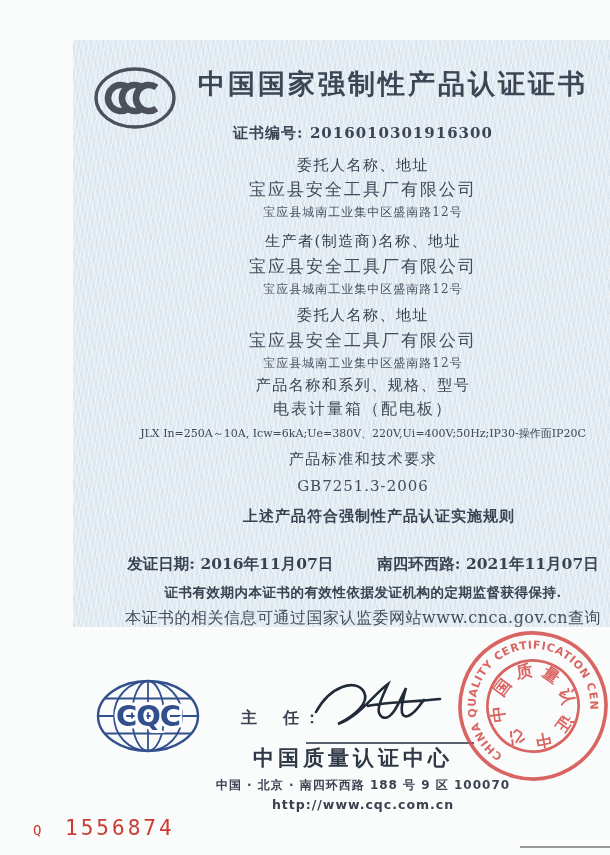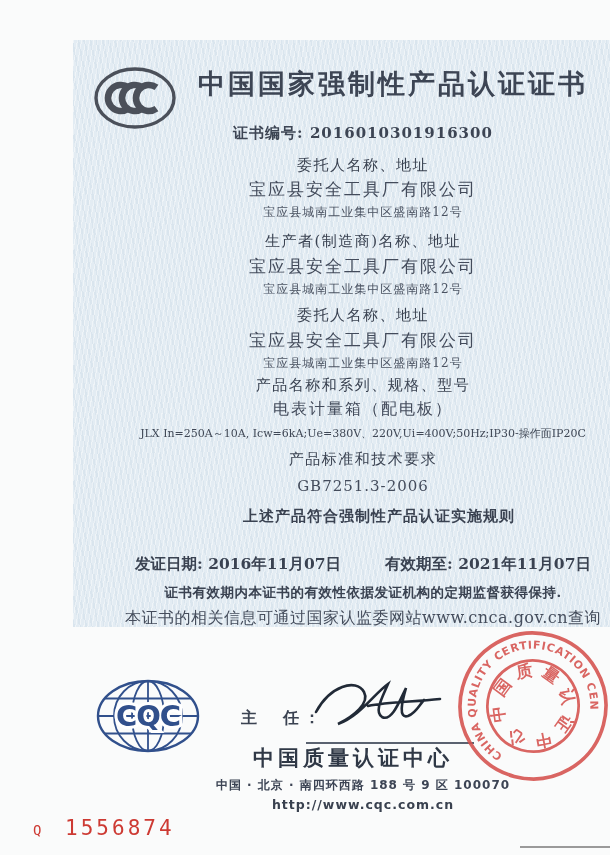--- a/index.html
+++ b/index.html
@@ -99,21 +99,21 @@
     <div class="abs decl">
       <div>上述产品符合强制性产品认证实施规则</div>
     </div>
 
     <div class="abs dates">
       <span>
         <span>发证日期:</span>
         <span>2016年11月07日</span>
       </span>
       <span>
-        <span>有效期至:</span>
+        <span>南四环西路:</span>
         <span>2021年11月07日</span>
       </span>
     </div>
 
     <div class="abs note1">证书有效期内本证书的有效性依据发证机构的定期监督获得保持.</div>
     <div class="abs note2">本证书的相关信息可通过国家认监委网站www.cnca.gov.cn查询</div>
 
     <svg class="cqc-logo" width="110" height="88" viewBox="0 0 110 88">
       <g fill="none" stroke="#31508c" stroke-width="2.4">
         <ellipse cx="55" cy="42" rx="50" ry="35"></ellipse>

